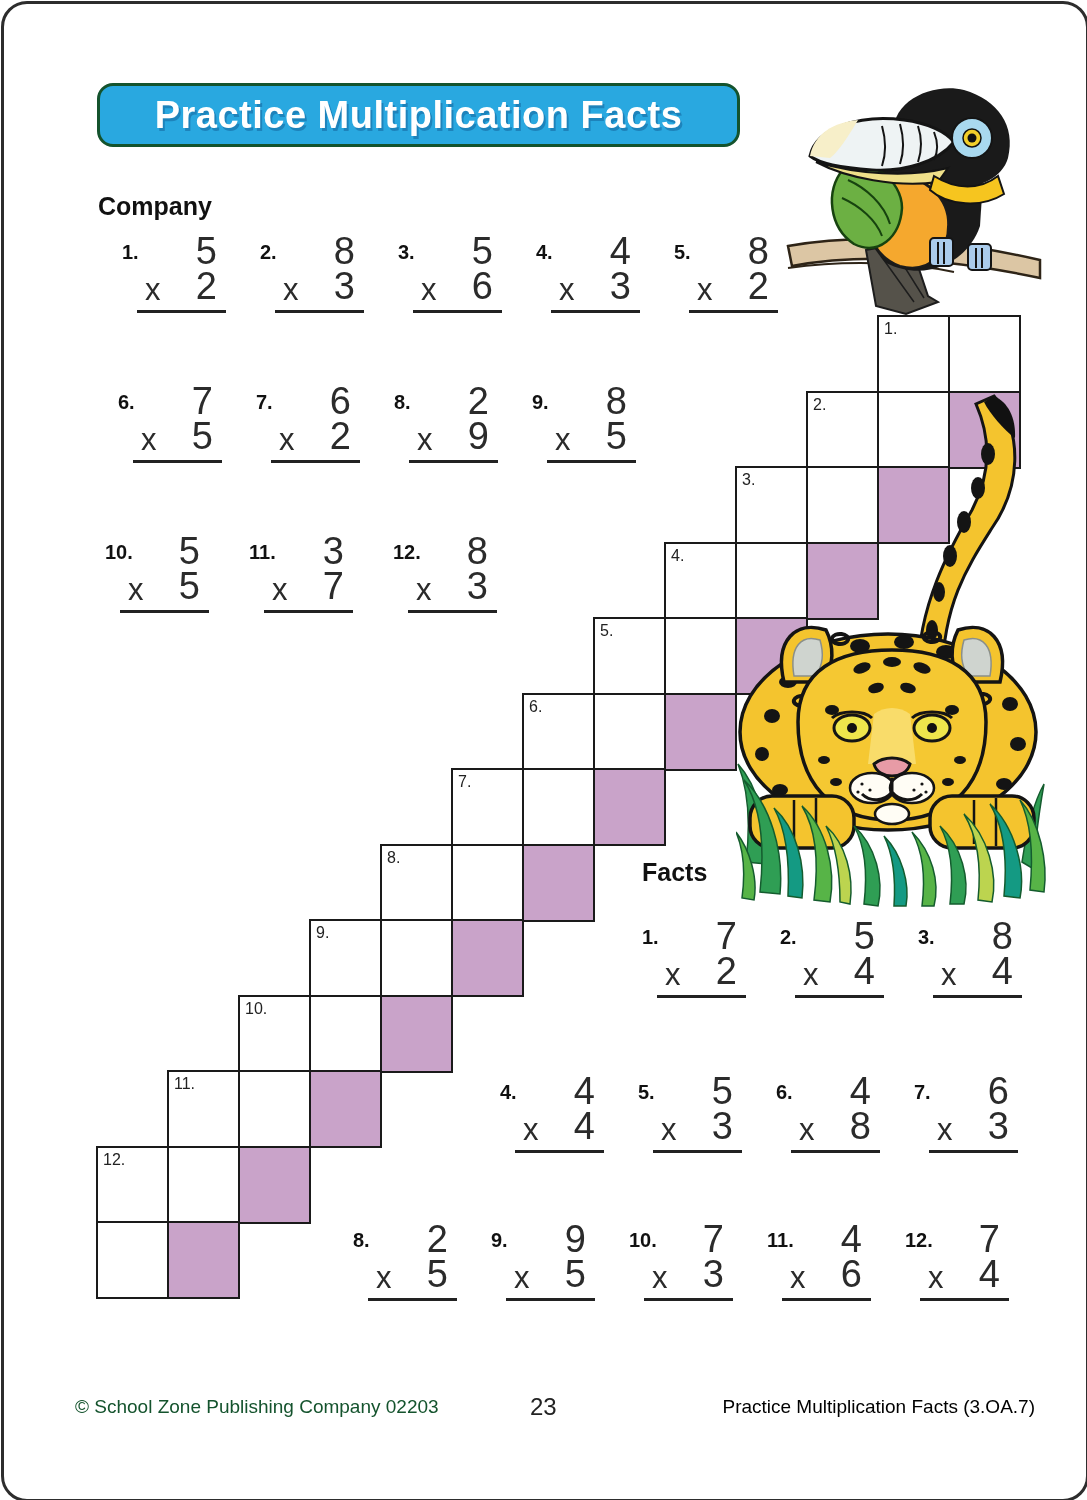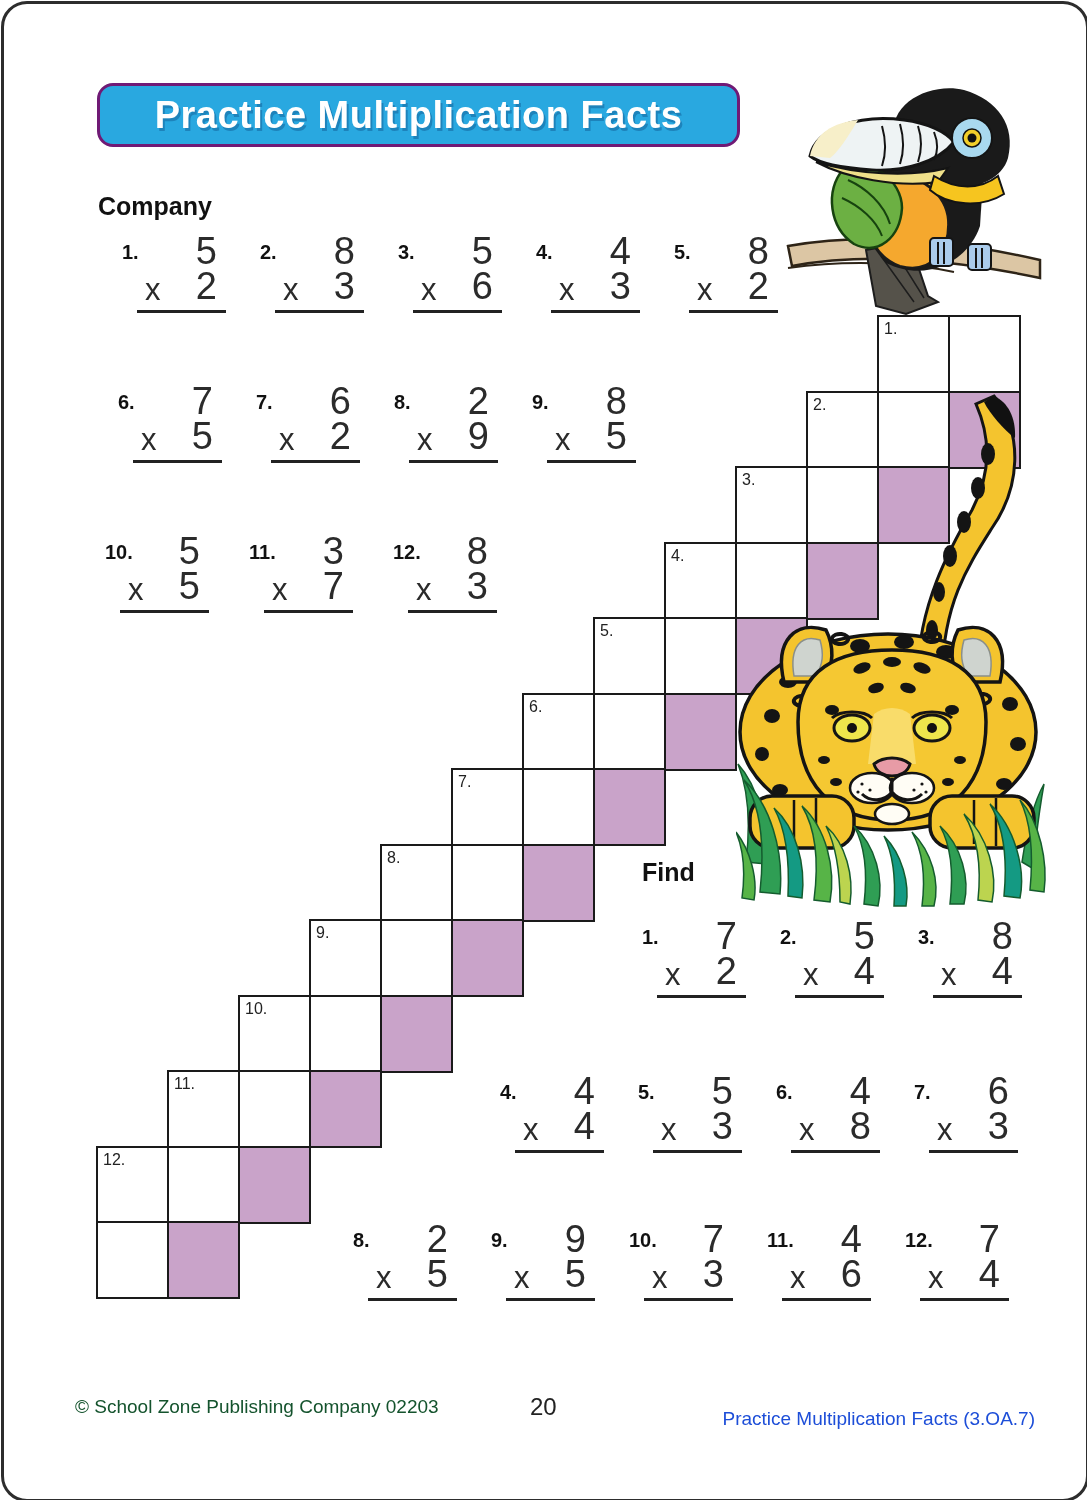--- a/index.html
+++ b/index.html
@@ -2,21 +2,21 @@
 <html><head>
 <meta charset="utf-8">
 <style>
   html,body{margin:0;padding:0;background:#fff;}
   .stage{position:relative;width:1087px;height:1500px;background:#fff;overflow:hidden;
          font-family:"Liberation Sans",sans-serif;}
   .page{position:absolute;left:1px;top:1px;width:1082px;height:1495px;
         border:3px solid #2d2d2d;border-radius:26px;}
   
   .banner{position:absolute;left:97px;top:83px;width:643px;height:64px;
-          background:#29a8e0;border:3px solid #701a75;border-radius:16px;
+          background:#29a8e0;border:3px solid #14532d;border-radius:16px;
           box-sizing:border-box;display:flex;align-items:center;justify-content:center;}
   .banner-title{color:#fff;font-size:38px;font-weight:bold;letter-spacing:.5px;
           text-shadow:2px 3px 0 rgba(17,94,150,.5);white-space:nowrap;}
   .instructions{position:absolute;left:98px;top:148px;font-size:23px;color:#1e1e1e;}
   .sec-head{position:absolute;font-size:25px;font-weight:bold;color:#111;}
   #across-head{left:98px;top:192px;}
   #down-head{left:642px;top:858px;}
   
   .prob{position:absolute;width:106px;height:94px;}
   .pnum{position:absolute;left:0;top:8px;font-size:20px;font-weight:bold;color:#111;}
@@ -28,34 +28,34 @@
   
   .cell{position:absolute;width:73px;height:78px;border:2.5px solid #1a1a1a;
         background:#fff;box-sizing:border-box;}
   .cell.shaded{background:#c9a3c9;}
   .cnum{position:absolute;left:5px;top:3px;font-size:16px;color:#222;}
   
   .illus{position:absolute;pointer-events:none;}
   
   .footer-left{position:absolute;left:75px;top:1396px;font-size:19px;color:#14532d;}
   .footer-page{position:absolute;left:530px;top:1393px;font-size:24px;color:#222;}
-  .footer-right{position:absolute;right:52px;top:1396px;font-size:19px;color:#1d4ed8;margin-top:12px;}
+  .footer-right{position:absolute;right:52px;top:1396px;font-size:19px;color:#000000;}
 </style>
 </head>
 <body>
 
 <div class="stage">
   <div class="page"></div>
 
   <div class="banner">
     <span class="banner-title">Practice Multiplication Facts</span>
   </div>
 
   <div class="sec-head" id="across-head">Company</div>
-  <div class="sec-head" id="down-head">Find</div>
+  <div class="sec-head" id="down-head">Facts</div>
 
   <div id="grid">
       <div class="cell" style="left: 877px; top: 315px;">
         <span class="cnum">1.</span>
       </div>
       <div class="cell" style="left: 948px; top: 315px;"></div>
       <div class="cell" style="left: 806px; top: 391px;">
         <span class="cnum">2.</span>
       </div>
       <div class="cell" style="left: 877px; top: 391px;"></div>
@@ -380,15 +380,15 @@
       <path d="M186,514 C190,482 186,458 176,440 C196,460 204,490 198,514 Z" fill="#57b447"></path>
       <path d="M214,512 C218,478 214,452 204,434 C226,454 234,488 228,512 Z" fill="#2f9e54"></path>
       <path d="M242,508 C246,470 240,442 228,422 C252,444 262,482 256,510 Z" fill="#bcd44f"></path>
       <path d="M268,504 C272,462 266,432 254,412 C278,434 290,476 284,506 Z" fill="#149a83"></path>
       <path d="M294,498 C298,456 294,428 284,408 C304,430 312,470 308,500 Z" fill="#57b447"></path>
       <path d="M6,506 C10,476 6,454 0,440 C14,458 22,486 18,508 Z" fill="#57b447"></path>
     </g>
   </svg>
 
   <div class="footer-left">© School Zone Publishing Company  02203</div>
-  <div class="footer-page">20</div>
+  <div class="footer-page">23</div>
   <div class="footer-right">Practice Multiplication Facts (3.OA.7)</div>
 </div>
 
 </body></html>

